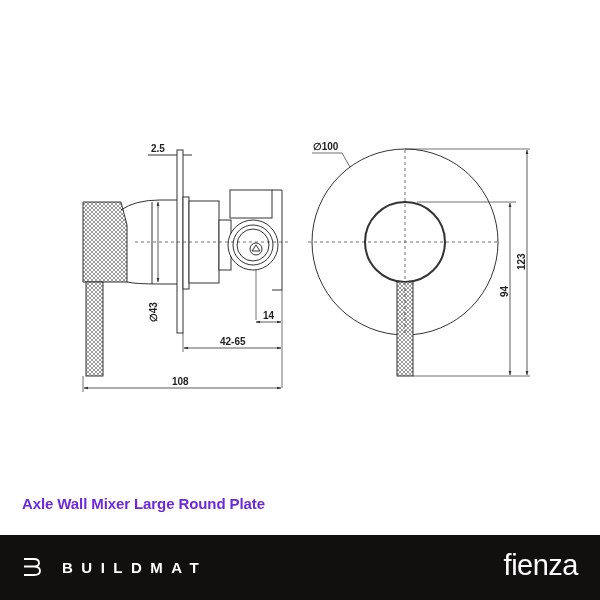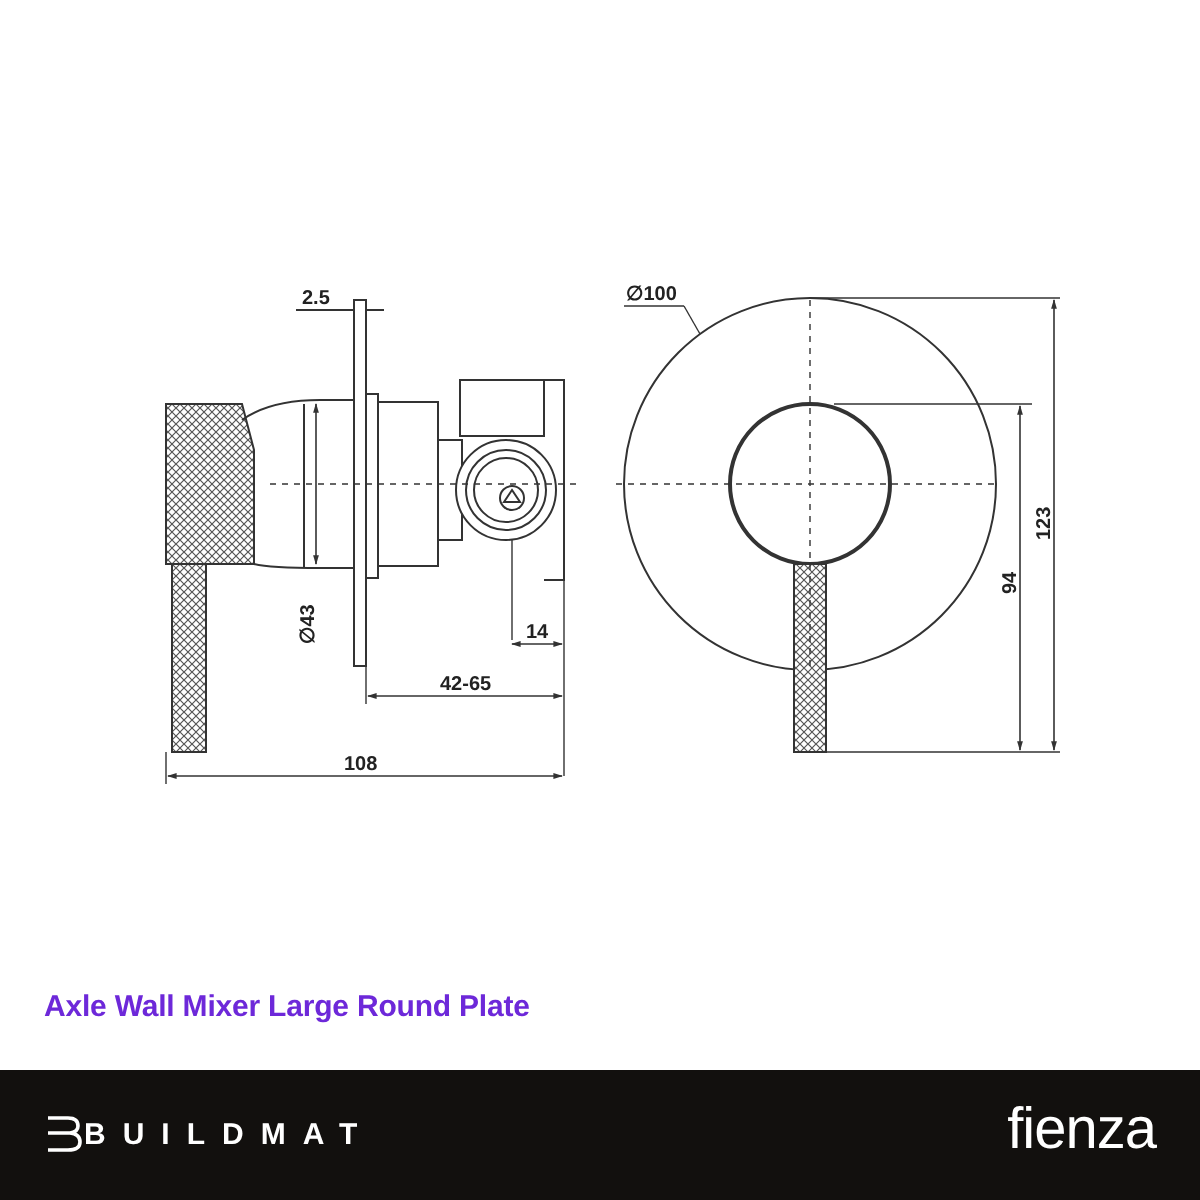--- a/index.html
+++ b/index.html
@@ -1,21 +1,21 @@
 <!DOCTYPE html>
 <html><head>
 <meta charset="utf-8">
 <style>
   html, body { margin: 0; padding: 0; background: #ffffff; }
   body { width: 600px; height: 600px; position: relative; overflow: hidden; font-family: "Liberation Sans", sans-serif; }
   .drawing { position: absolute; left: 0; top: 0; width: 600px; height: 480px; font-weight: bold; }
   .title { position: absolute; left: 22px; top: 495px; font-size: 15px; font-weight: bold; color: #6d28d9; letter-spacing: -0.1px; }
   .footer { position: absolute; left: 0; top: 535px; width: 600px; height: 65px; background: #12100e; }
   .bm-logo { position: absolute; left: 22px; top: 22px; display: flex; align-items: center; }
-  .bm-text { color: #ffffff; font-weight: bold; font-size: 15px; letter-spacing: 8.5px; margin-left: 0; }
+  .bm-text { color: #ffffff; font-weight: bold; font-size: 15px; letter-spacing: 8.5px; margin-left: 20px; }
   .fienza { position: absolute; right: 22px; top: 14px; color: #ffffff; font-size: 29px; font-family: "Liberation Sans", sans-serif; letter-spacing: -0.5px; }
   .dimtext { font-family: "Liberation Sans", sans-serif; font-size: 10px; fill: #222; }
 </style>
 </head>
 <body>
 
 <div class="drawing">
   <svg width="600" height="480" viewBox="0 0 600 480" xmlns="http://www.w3.org/2000/svg">
     <defs>
       <pattern id="knurl" width="4" height="4" patternUnits="userSpaceOnUse">

